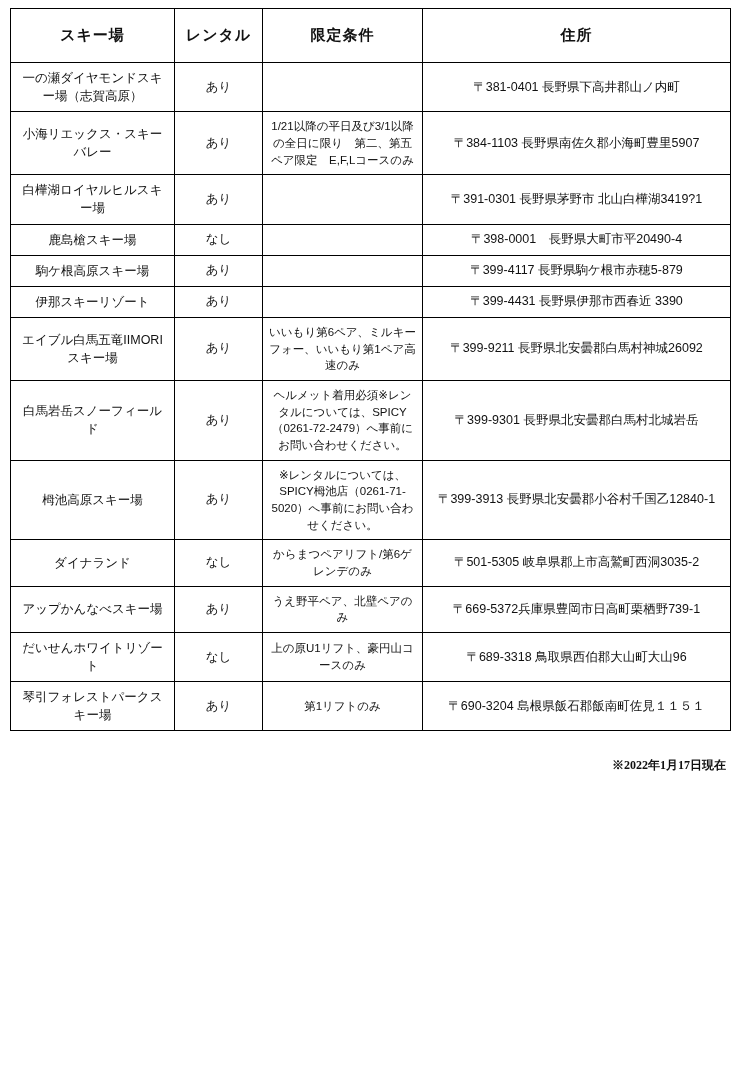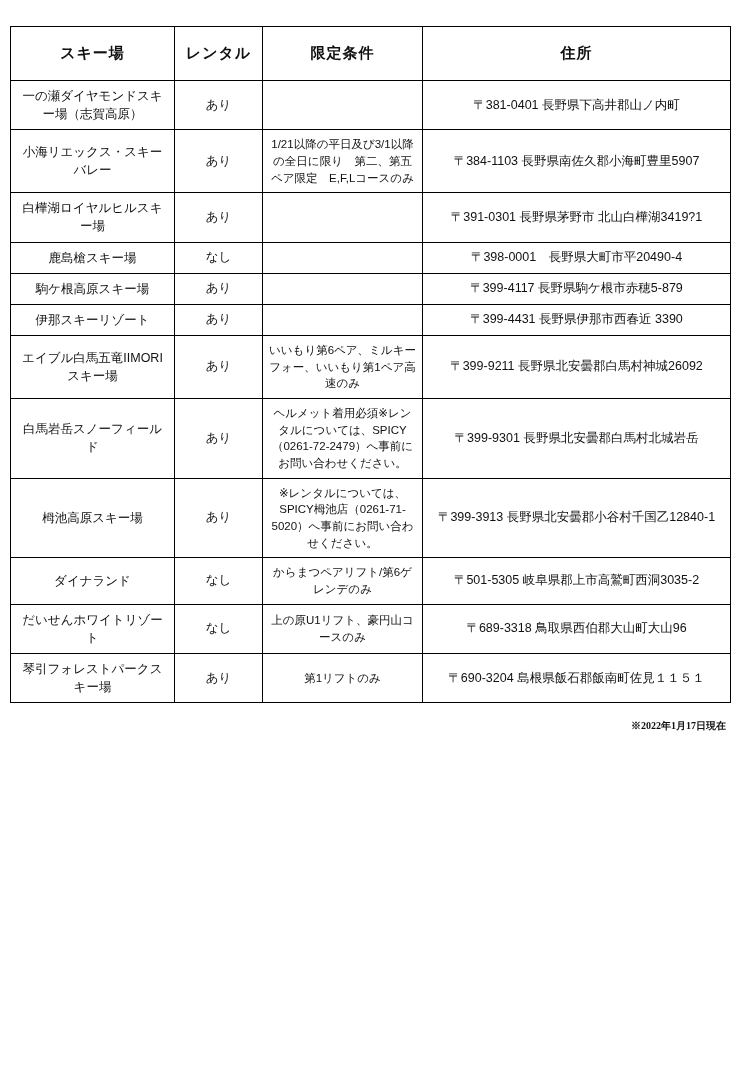--- a/index.html
+++ b/index.html
@@ -8,21 +8,21 @@
     background: #ffffff;
   }
   body {
     width: 740px;
     height: 1080px;
     font-family: "Liberation Sans", "DejaVu Sans", sans-serif;
     color: #111111;
     position: relative;
   }
   .page {
-    padding: 26px 10px 0 10px;
+    padding: 8px 10px 0 10px;
     box-sizing: border-box;
     width: 740px;
   }
   table.ski-table {
     border-collapse: collapse;
     width: 720px;
     table-layout: fixed;
     border: 1px solid #000000;
   }
   table.ski-table th,
@@ -62,23 +62,23 @@
     font-size: 11.5px;
     text-align: center;
     line-height: 1.45;
   }
   td.addr {
     font-size: 12.5px;
     text-align: center;
   }
   .footnote {
     width: 720px;
-    margin: 0 auto;
+    margin: 10px auto;
     text-align: right;
-    font-size: 10px;
+    font-size: 12px;
     padding-top: 16px;
     padding-right: 4px;
     box-sizing: border-box;
     font-family: "Liberation Serif", "DejaVu Serif", serif;
     font-weight: bold;
   }
 </style>
 </head>
 <body>
 
@@ -153,20 +153,26 @@
         <td class="cond">※レンタルについては、SPICY栂池店（0261-71-5020）へ事前にお問い合わせください。</td>
         <td class="addr">〒399-3913 長野県北安曇郡小谷村千国乙12840-1</td>
       </tr>
       <tr>
         <td class="name center">ダイナランド</td>
         <td class="rental">なし</td>
         <td class="cond">からまつペアリフト/第6ゲレンデのみ</td>
         <td class="addr">〒501-5305 岐阜県郡上市高鷲町西洞3035-2</td>
       </tr>
       <tr>
+        <td class="name center">アップかんなべスキー場</td>
+        <td class="rental">あり</td>
+        <td class="cond">うえ野平ペア、北壁ペアのみ</td>
+        <td class="addr">〒669-5372兵庫県豊岡市日高町栗栖野739-1</td>
+      </tr>
+      <tr>
         <td class="name center">だいせんホワイトリゾート</td>
         <td class="rental">なし</td>
         <td class="cond">上の原U1リフト、豪円山コースのみ</td>
         <td class="addr">〒689-3318 鳥取県西伯郡大山町大山96</td>
       </tr>
       <tr>
         <td class="name">琴引フォレストパークスキー場</td>
         <td class="rental">あり</td>
         <td class="cond">第1リフトのみ</td>
         <td class="addr">〒690-3204 島根県飯石郡飯南町佐見１１５１</td>

